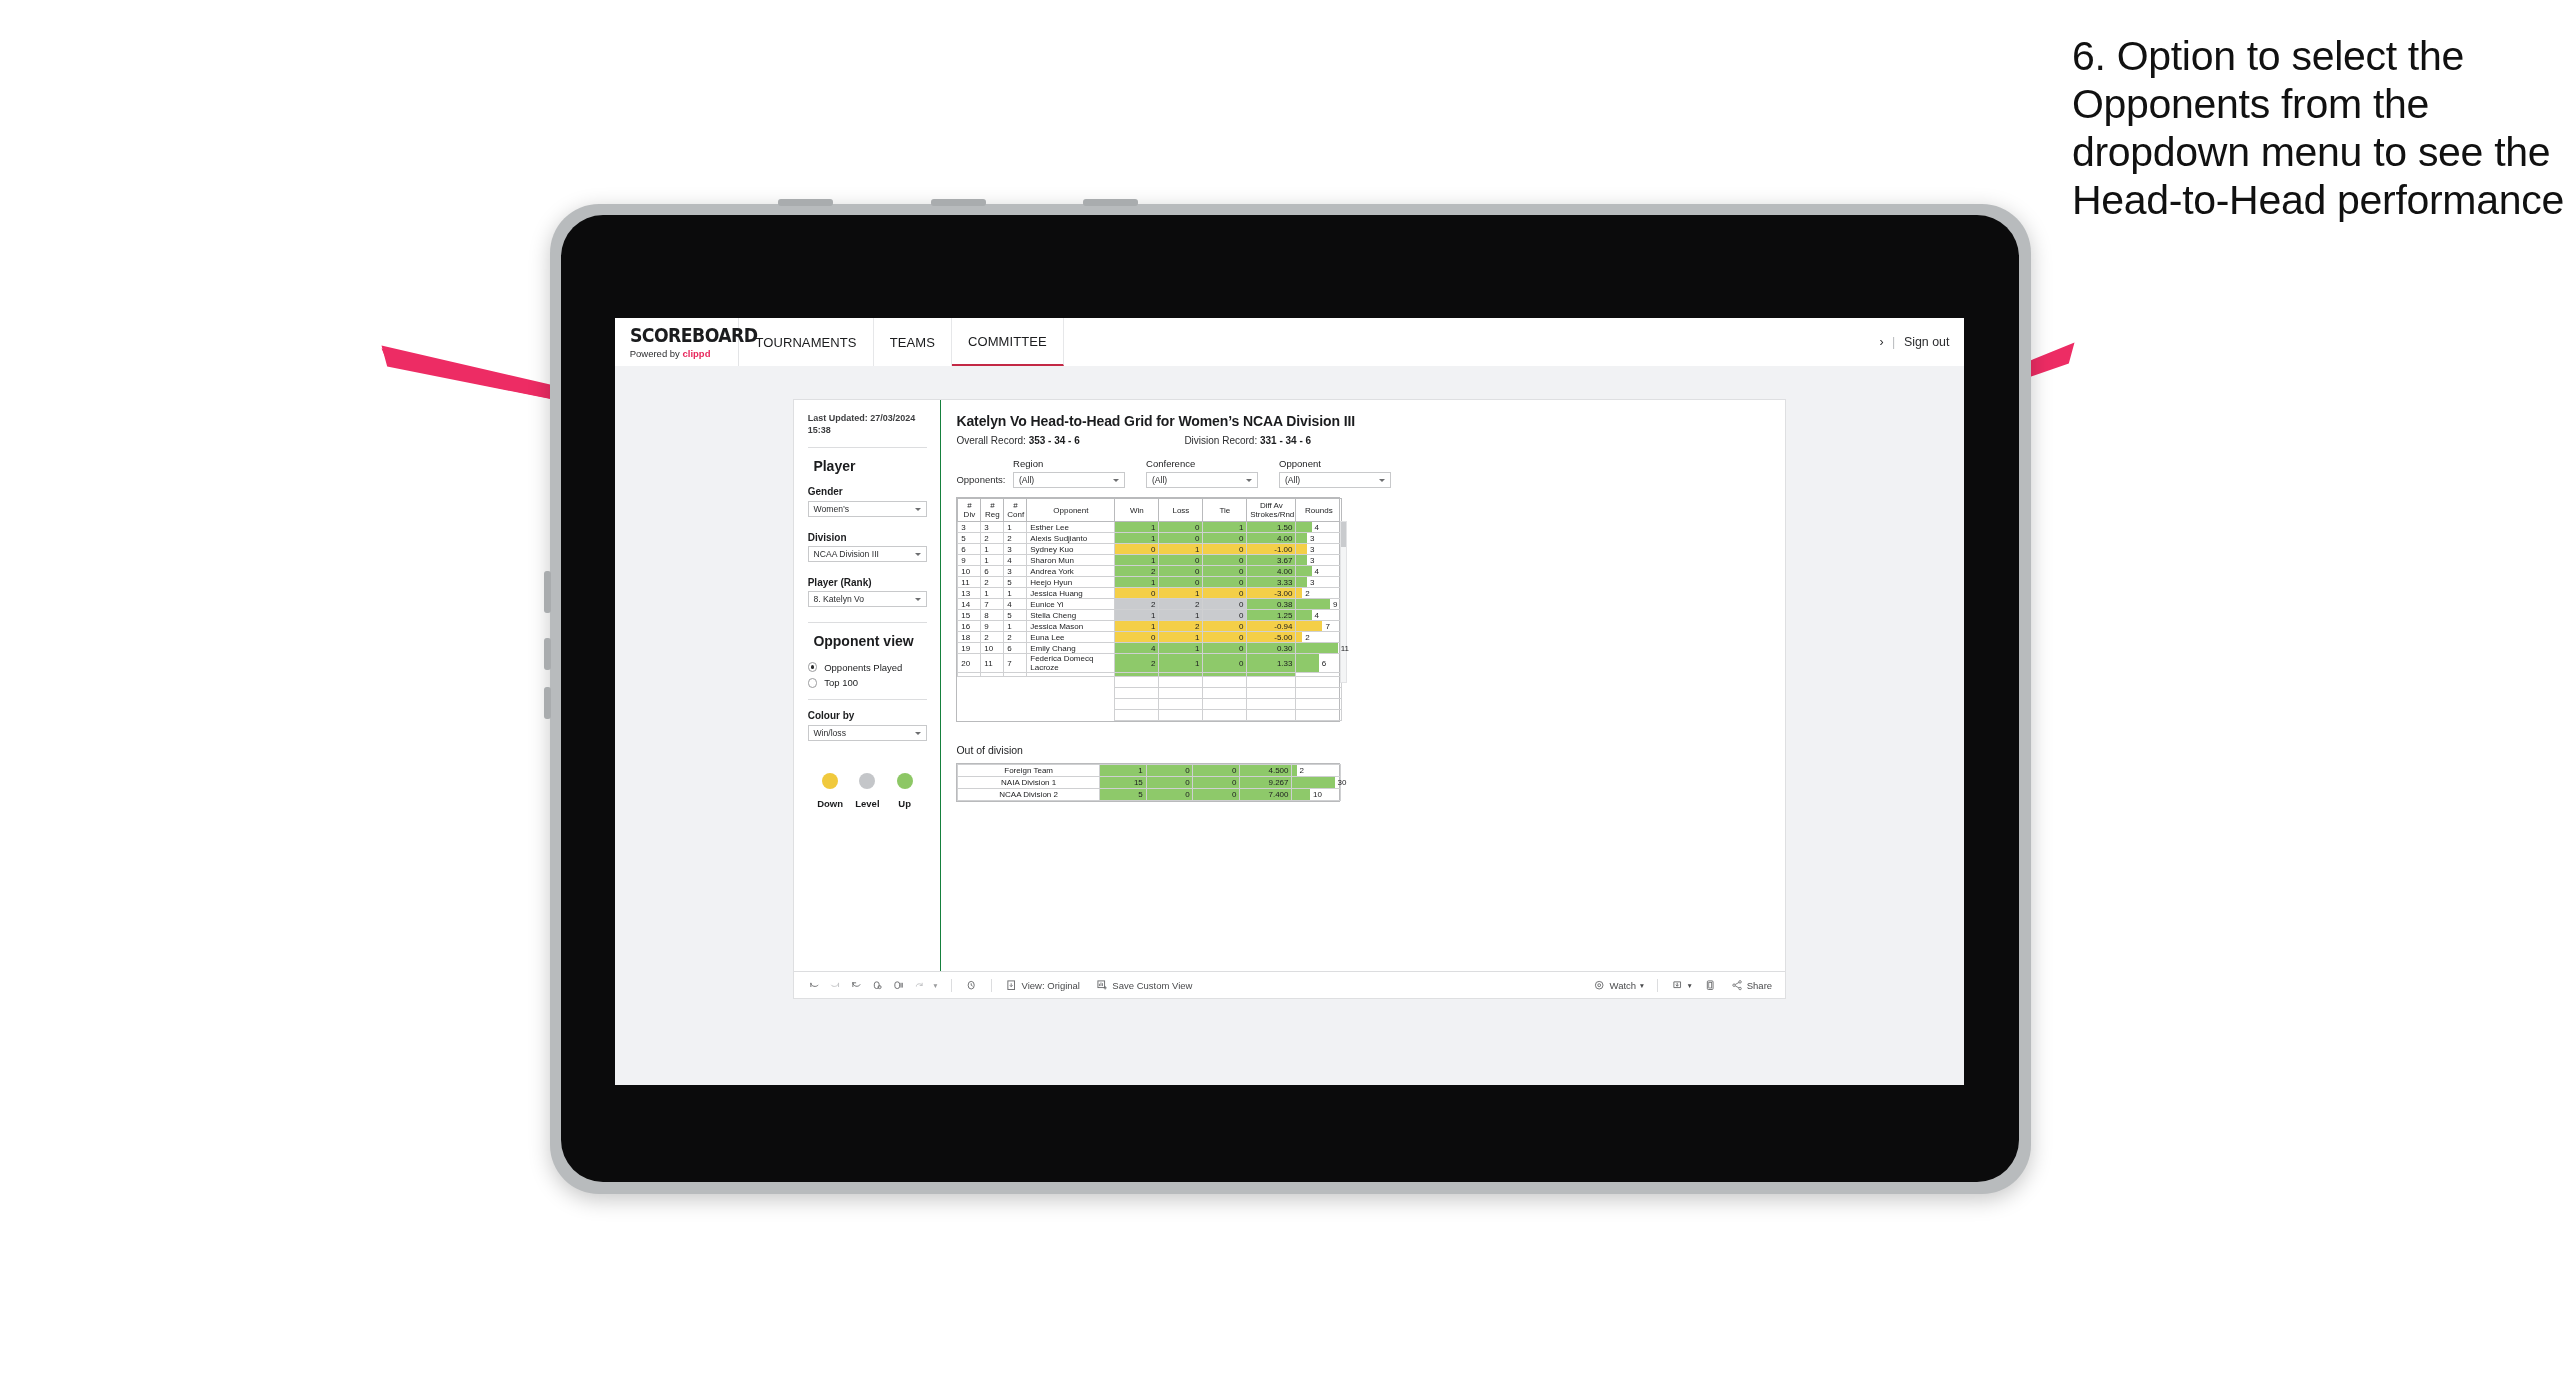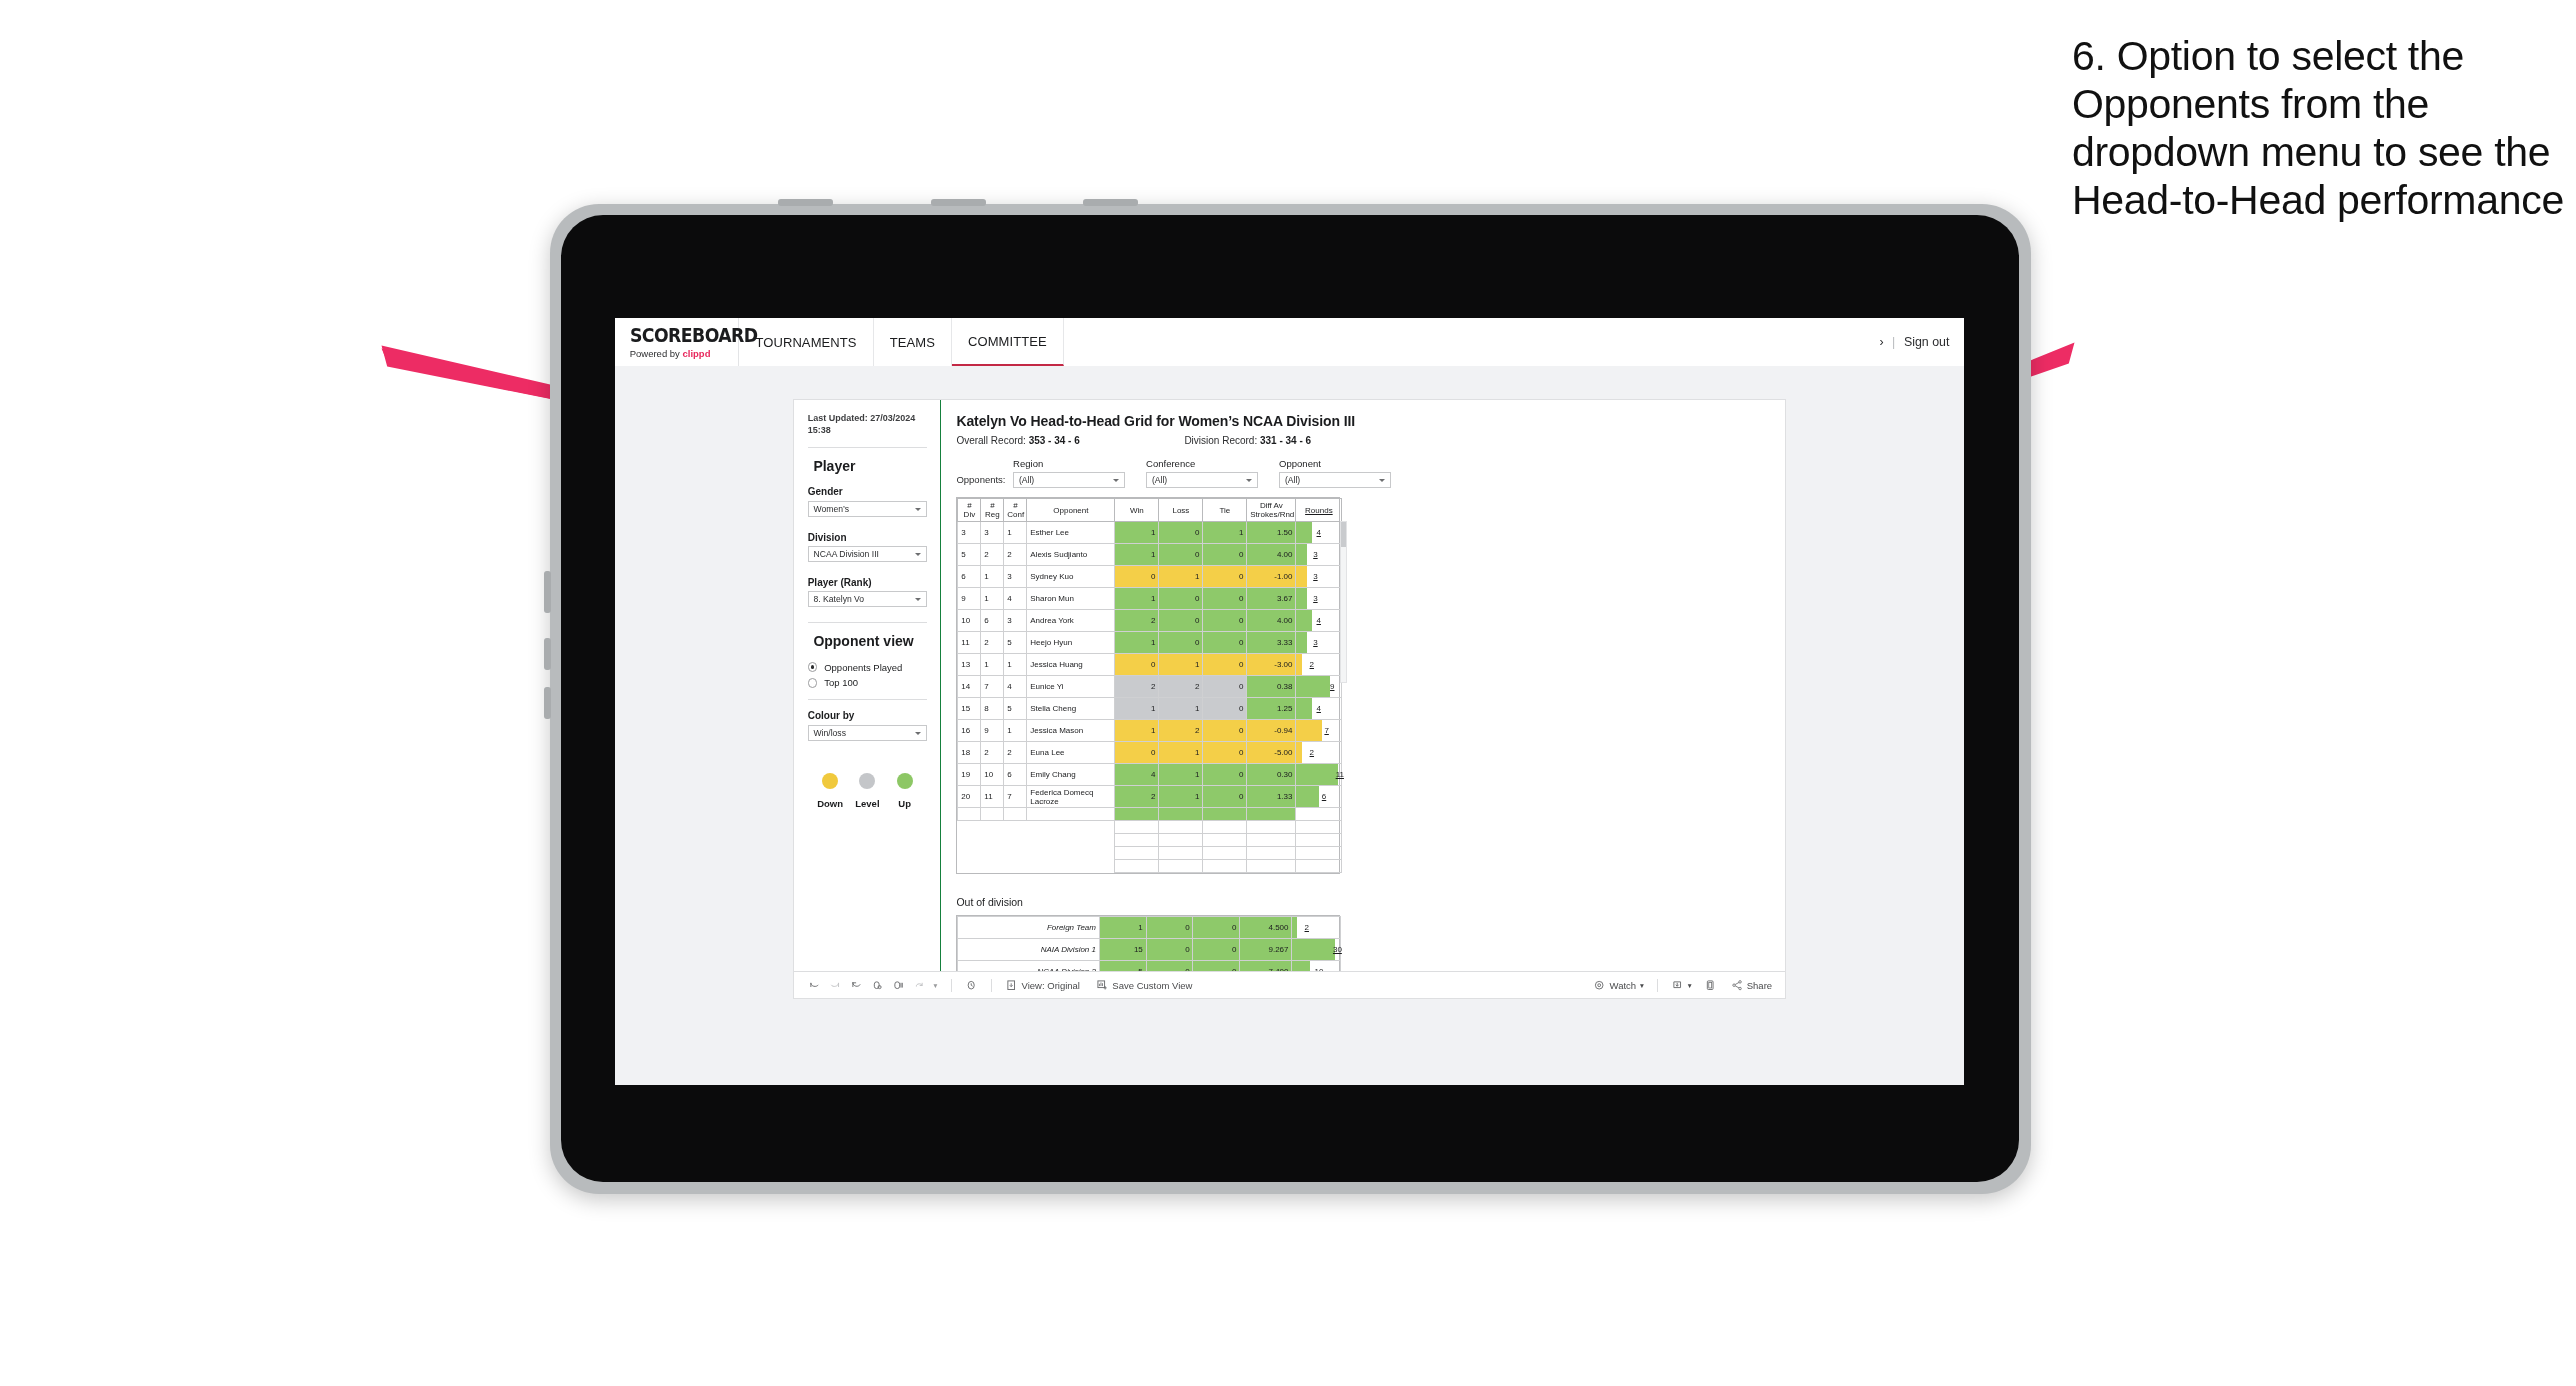--- a/index.html
+++ b/index.html
@@ -161,41 +161,41 @@
   table.grid { border-collapse: collapse; width: 384px; table-layout: fixed; }
   table.grid th, table.grid td {
     border: 1px solid #cfd0d2; font-size: 8px; color: #1b1c1e;
     height: 11px; padding: 0 2.9px; font-weight: normal;
   }
   table.grid th { border-color: #b9babc; height: 23px; text-align: center; line-height: 1.18; }
   .c-div, .c-reg, .c-conf { width: 23px; text-align: left; }
   .c-opp { width: 88px; text-align: left; }
   .c-num { width: 44px; text-align: right; }
   .c-diff { width: 49px; text-align: right; }
-  .c-rounds { width: 46px; padding: 6px !important; position: relative; text-decoration: underline; }
+  .c-rounds { width: 46px; padding: 0 !important; position: relative; }
   .rbar { position: absolute; left: 0; top: 0; bottom: 0; }
   .rtxt { position: relative; padding-left: 2.9px; z-index: 2; }
   .fill-up   { background: #8ec96a; }
   .fill-down { background: #f4cf48; }
   .fill-level{ background: #c9cbce; }
   #scrollbar {
     position: absolute; right: -7.6px; top: 23px; width: 6.7px; height: 162px;
     background: #f4f5f6; border: 1px solid #e2e3e5;
   }
   #scrollthumb { width: 100%; height: 25px; background: #c9cbce; }
 
   
   #ood-title { font-size: 10.5px; color: #1b1c1e; margin-top: 22px; }
   #oodwrap { margin-top: 6.7px; border: 1px solid #b9babc; width: 384px; }
   table.ood { border-collapse: collapse; width: 384px; table-layout: fixed; }
   table.ood td {
     border: 1px solid #cfd0d2; font-size: 8px; color: #1b1c1e;
     height: 12px; padding: 0 2.9px;
   }
-  .ood-name { width: 133px; text-align: right; font-style: italic; }
+  .ood-name { width: 133px; text-align: center; }
 
   
   #toolbar {
     height: 27px; border-top: 1px solid #dcdddf; background: #fff;
     display: flex; align-items: center; padding: 0 13.3px; gap: 8.6px;
     color: #4a4b4d; font-size: 9.5px;
   }
   .tb-icon { width: 12.4px; height: 12.4px; display: flex; align-items: center; justify-content: center; }
   .tb-div { width: 1px; height: 13.3px; background: #dcdddf; margin: 0 4.8px; }
   .tb-lbl { display: flex; align-items: center; gap: 3.8px; }

